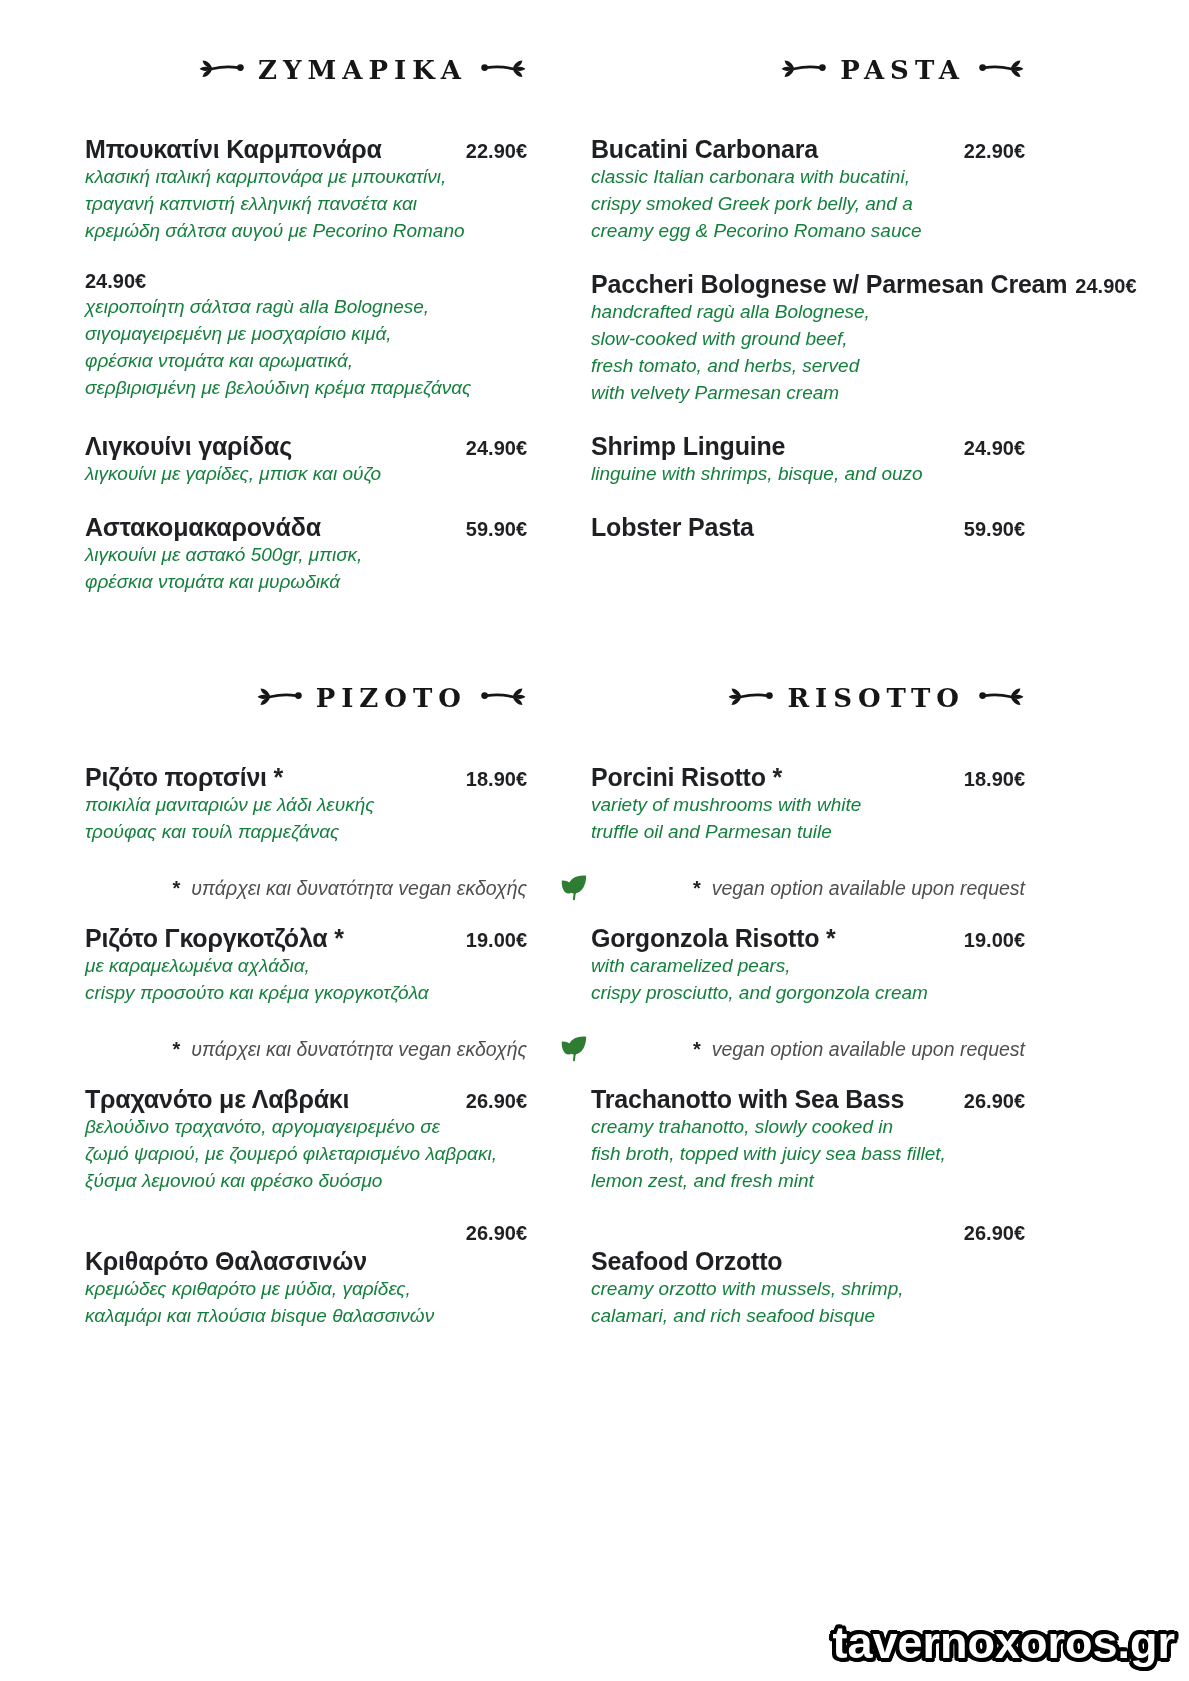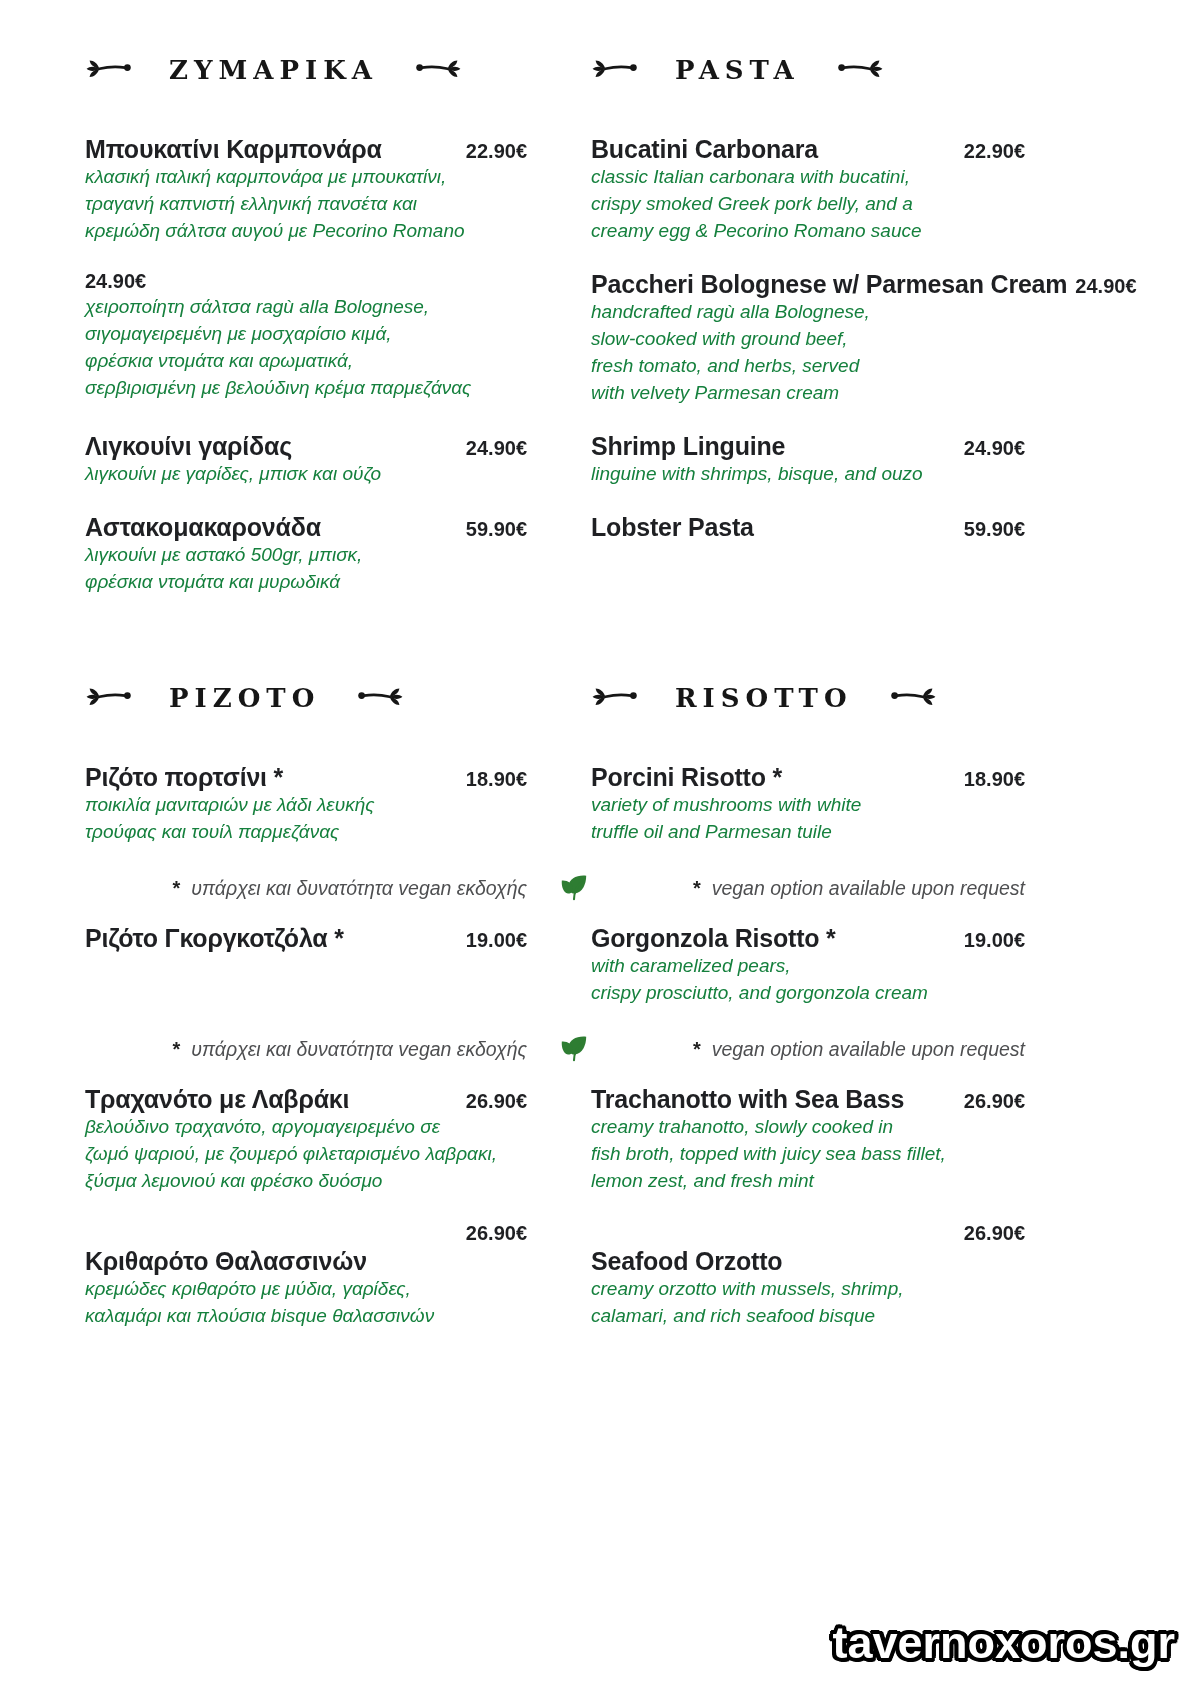--- a/index.html
+++ b/index.html
@@ -23,29 +23,28 @@
     grid-template-columns: 442px 434px;
     column-gap: 64px;
   }
   .grid.section-2 {
     margin-top: 62px;
   }
   
   .sec-header {
     display: flex;
     align-items: center;
-    justify-content: flex-start;
+    justify-content: flex-end;
     margin-bottom: 50px;
     font-family: "DejaVu Serif", serif;
     font-weight: bold;
     font-size: 26px;
     letter-spacing: 6px;
     color: #161616;
     white-space: nowrap;
-    gap: 24px;
   }
   .fleuron {
     display: inline-block;
     width: 48px;
     height: 26px;
     margin: 0 12px 4px 0;
     flex: 0 0 auto;
   }
   .fleuron.right {
     transform: scaleX(-1);
@@ -348,20 +347,22 @@
     <div class="note-cell">
       <span class="note-star">*</span>
       <span class="note-text">vegan option available upon request</span>
     </div>
 
     <div class="dish">
       <div class="dish-head">
         <span class="dish-name">Ριζότο Γκοργκοτζόλα *</span>
         <span class="dish-price">19.00€</span>
       </div>
+      <div class="dish-desc">με καραμελωμένα αχλάδια,
+crispy προσούτο και κρέμα γκοργκοτζόλα</div>
     </div>
     <div class="dish">
       <div class="dish-head">
         <span class="dish-name">Gorgonzola Risotto *</span>
         <span class="dish-price">19.00€</span>
       </div>
       <div class="dish-desc">with caramelized pears,
 crispy prosciutto, and gorgonzola cream</div>
     </div>
 

